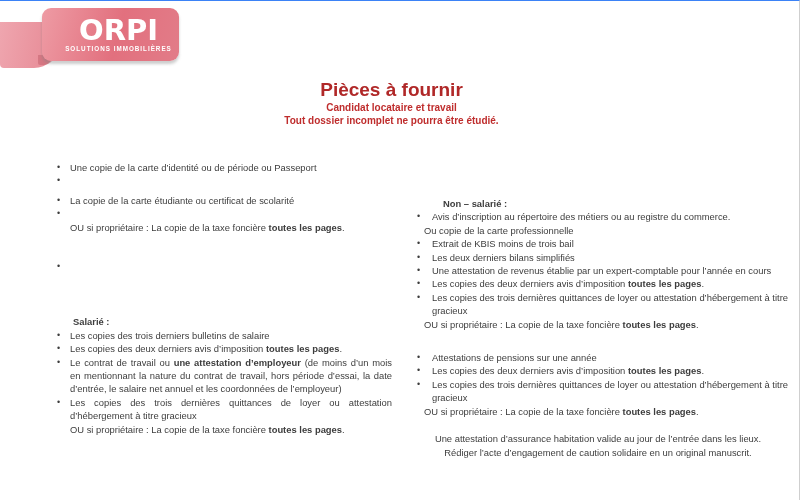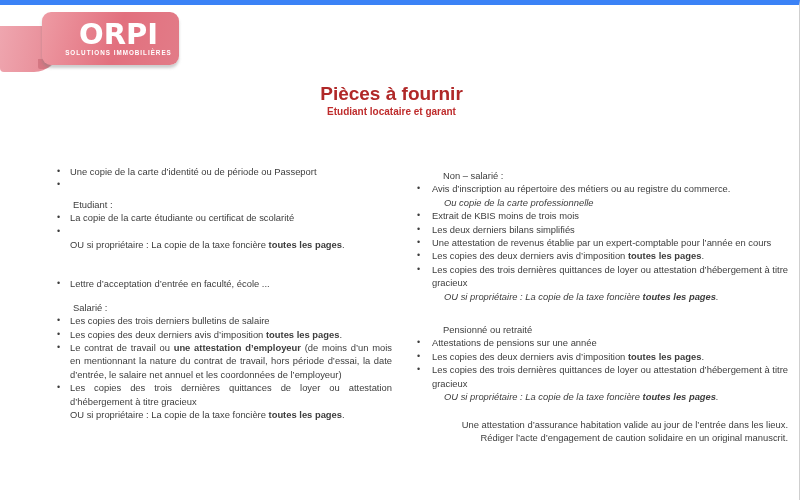--- a/index.html
+++ b/index.html
@@ -1,19 +1,19 @@
 <!DOCTYPE html>
 <html><head>
 <meta charset="utf-8">
 <style>
   html,body{margin:0;padding:0;background:#ffffff;}
   .page{
     position:relative;width:800px;height:500px;background:#fff;overflow:hidden;
     font-family:"Liberation Sans",sans-serif;font-size:9.4px;line-height:13.4px;
-    color:#3d3d3d;border-top:5px solid #3b82f6;border-right:1px solid #cfcfcf;
+    color:#3d3d3d;border-top:1px solid #3b82f6;border-right:1px solid #cfcfcf;
     box-sizing:border-box;
   }
   
   .logo-ribbon{
     position:absolute;left:0;top:21px;width:58px;height:46px;
     background:linear-gradient(100deg,#efa6af 0%,#e88e99 80%);
     border-radius:0 0 24px 4px;
   }
   .logo-fold{
     position:absolute;left:38px;top:54px;width:16px;height:10px;
@@ -35,80 +35,79 @@
     margin-top:1px;white-space:nowrap;font-weight:bold;
   }
   
   .header{position:absolute;left:0;right:16px;top:77px;text-align:center;}
   .title{font-size:19px;line-height:23px;font-weight:bold;color:var(--title-red,#b02828);}
   .sub{font-size:10px;line-height:13px;font-weight:bold;color:var(--sub-red,#bf2d2d);}
   
   .col{position:absolute;top:160px;}
   .col-left{left:28px;width:364px;}
   .col-right{left:408px;width:380px;}
-  .heading{font-weight:normal;}
+  .heading{font-weight:bold;margin-top:32px;}
   .col-left  .heading.indent{margin-left:45px;}
   .col-right .heading.indent{margin-left:35px;}
   .bullet-item{display:flex;}
   .col-left  .bullet-item{padding-left:29px;}
   .col-left  .dot{width:13px;flex:none;}
   .col-right .bullet-item{padding-left:9px;}
   .col-right .dot{width:15px;flex:none;}
   .dot{font-size:9px;}
   .itext{flex:1;text-align:justify;}
   .col-left  .subline{margin-left:42px;}
-  .col-right .subline{margin-left:36px;font-style:italic;}
-  .para{text-align:right;}
+  .col-right .subline{margin-left:16px;}
+  .para{text-align:center;}
   .para.bold{font-weight:bold;}
   .para.justify{text-align:justify;}
 </style>
 </head>
 <body>
 
 <div class="page" style="--title-red: #b02828; --sub-red: #bf2d2d;">
 
   <div class="logo-ribbon"></div>
   <div class="logo-fold"></div>
   <div class="logo-box">
     <div class="logo-brand">ORPI</div>
     <div class="logo-tagline">SOLUTIONS IMMOBILIÈRES</div>
   </div>
 
   <div class="header">
     <div class="title">Pièces à fournir</div>
-    <div class="sub">Etudiant locataire et garant</div>
+    <div class="sub">Candidat locataire et travail</div>
+    <div class="sub">Tout dossier incomplet ne pourra être étudié.</div>
   </div>
 
   <div class="col col-left">
       <div class="bullets">
         <div class="bullet-item">
           <span class="dot">•</span>
           <div class="itext"><span>Une copie de la carte d’identité ou de période ou Passeport</span></div>
         </div>
         <div class="bullet-item">
           <span class="dot">•</span>
         </div>
       </div>
       <div style="height: 6px;"></div>
-      <div class="heading indent">Etudiant :</div>
       <div class="bullets">
         <div class="bullet-item">
           <span class="dot">•</span>
           <div class="itext"><span>La copie de la carte étudiante ou certificat de scolarité</span></div>
         </div>
         <div class="bullet-item">
           <span class="dot">•</span>
         </div>
         <div class="subline"><span>OU si propriétaire : La copie de la taxe foncière </span><b>toutes les pages</b><span>.</span></div>
       </div>
       <div style="height: 26px;"></div>
       <div class="bullets">
         <div class="bullet-item">
           <span class="dot">•</span>
-          <div class="itext"><span>Lettre d’acceptation d’entrée en faculté, école ...</span></div>
         </div>
       </div>
       <div style="height: 10px;"></div>
       <div class="heading indent">Salarié :</div>
       <div class="bullets">
         <div class="bullet-item">
           <span class="dot">•</span>
           <div class="itext"><span>Les copies des trois derniers bulletins de salaire</span></div>
         </div>
         <div class="bullet-item">
@@ -130,42 +129,41 @@
       <div style="height: 4px;"></div>
       <div class="heading indent">Non – salarié :</div>
       <div class="bullets">
         <div class="bullet-item">
           <span class="dot">•</span>
           <div class="itext"><span>Avis d’inscription au répertoire des métiers ou au registre du commerce.</span></div>
         </div>
         <div class="subline"><span>Ou copie de la carte professionnelle</span></div>
         <div class="bullet-item">
           <span class="dot">•</span>
-          <div class="itext"><span>Extrait de KBIS moins de trois mois</span></div>
+          <div class="itext"><span>Extrait de KBIS moins de trois bail</span></div>
         </div>
         <div class="bullet-item">
           <span class="dot">•</span>
           <div class="itext"><span>Les deux derniers bilans simplifiés</span></div>
         </div>
         <div class="bullet-item">
           <span class="dot">•</span>
           <div class="itext"><span>Une attestation de revenus établie par un expert-comptable pour l’année en cours</span></div>
         </div>
         <div class="bullet-item">
           <span class="dot">•</span>
           <div class="itext"><span>Les copies des deux derniers avis d’imposition </span><b>toutes les pages</b><span>.</span></div>
         </div>
         <div class="bullet-item">
           <span class="dot">•</span>
           <div class="itext"><span>Les copies des trois dernières quittances de loyer ou attestation d’hébergement à titre gracieux</span></div>
         </div>
         <div class="subline"><span>OU si propriétaire : La copie de la taxe foncière </span><b>toutes les pages</b><span>.</span></div>
       </div>
       <div style="height: 20px;"></div>
-      <div class="heading indent">Pensionné ou retraité</div>
       <div class="bullets">
         <div class="bullet-item">
           <span class="dot">•</span>
           <div class="itext"><span>Attestations de pensions sur une année</span></div>
         </div>
         <div class="bullet-item">
           <span class="dot">•</span>
           <div class="itext"><span>Les copies des deux derniers avis d’imposition </span><b>toutes les pages</b><span>.</span></div>
         </div>
         <div class="bullet-item">

